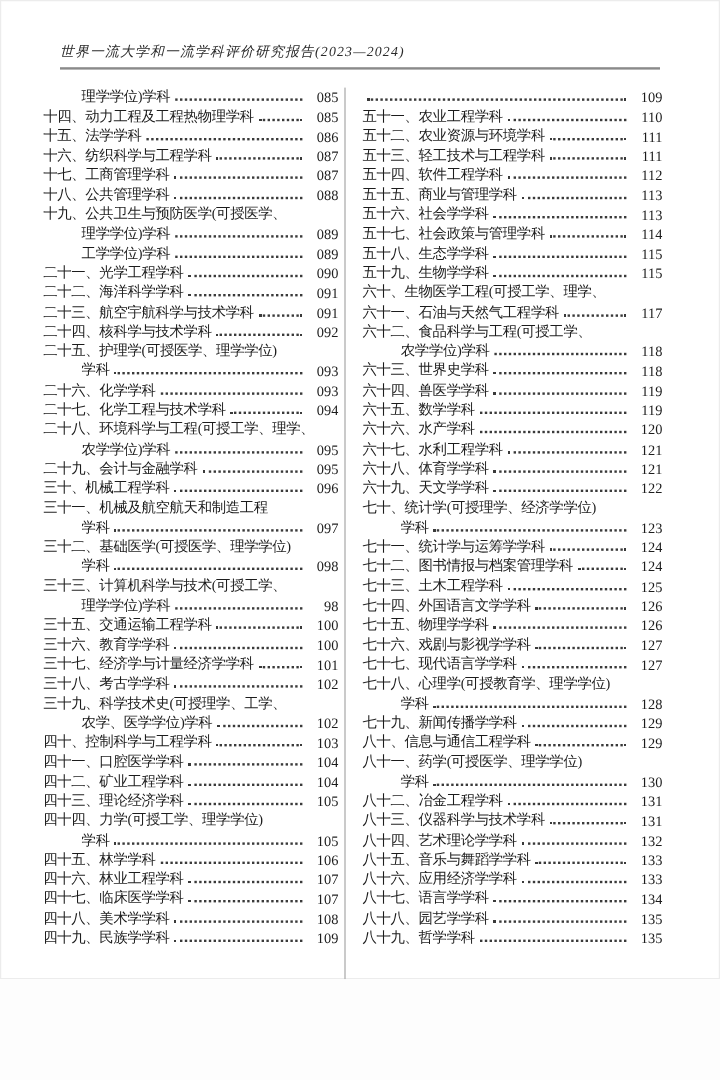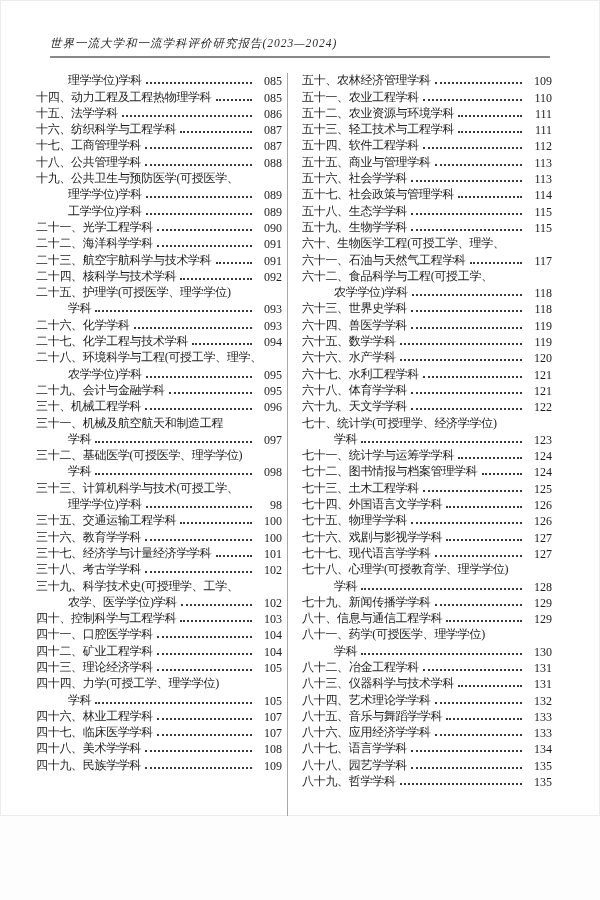--- a/index.html
+++ b/index.html
@@ -310,20 +310,25 @@
     <span class="toc-text">四十四、力学(可授工学、理学学位)</span>
 
   </div>
 
   <div class="toc-line">
     <span class="toc-text indent">学科</span>
     <span class="leader"></span>
     <span class="pageno">105</span>
   </div>
 
+  <div class="toc-line">
+    <span class="toc-text">四十五、林学学科</span>
+    <span class="leader"></span>
+    <span class="pageno">106</span>
+  </div>
 
   <div class="toc-line">
     <span class="toc-text">四十六、林业工程学科</span>
     <span class="leader"></span>
     <span class="pageno">107</span>
   </div>
 
   <div class="toc-line">
     <span class="toc-text">四十七、临床医学学科</span>
     <span class="leader"></span>
@@ -338,21 +343,20 @@
 
   <div class="toc-line">
     <span class="toc-text">四十九、民族学学科</span>
     <span class="leader"></span>
     <span class="pageno">109</span>
   </div>
 </div>
     <div class="col-divider"></div>
     <div class="toc-col right">
   <div class="toc-line">
-    <span class="toc-text">五十、农林经济管理学科</span>
     <span class="leader"></span>
     <span class="pageno">109</span>
   </div>
 
   <div class="toc-line">
     <span class="toc-text">五十一、农业工程学科</span>
     <span class="leader"></span>
     <span class="pageno">110</span>
   </div>
 

